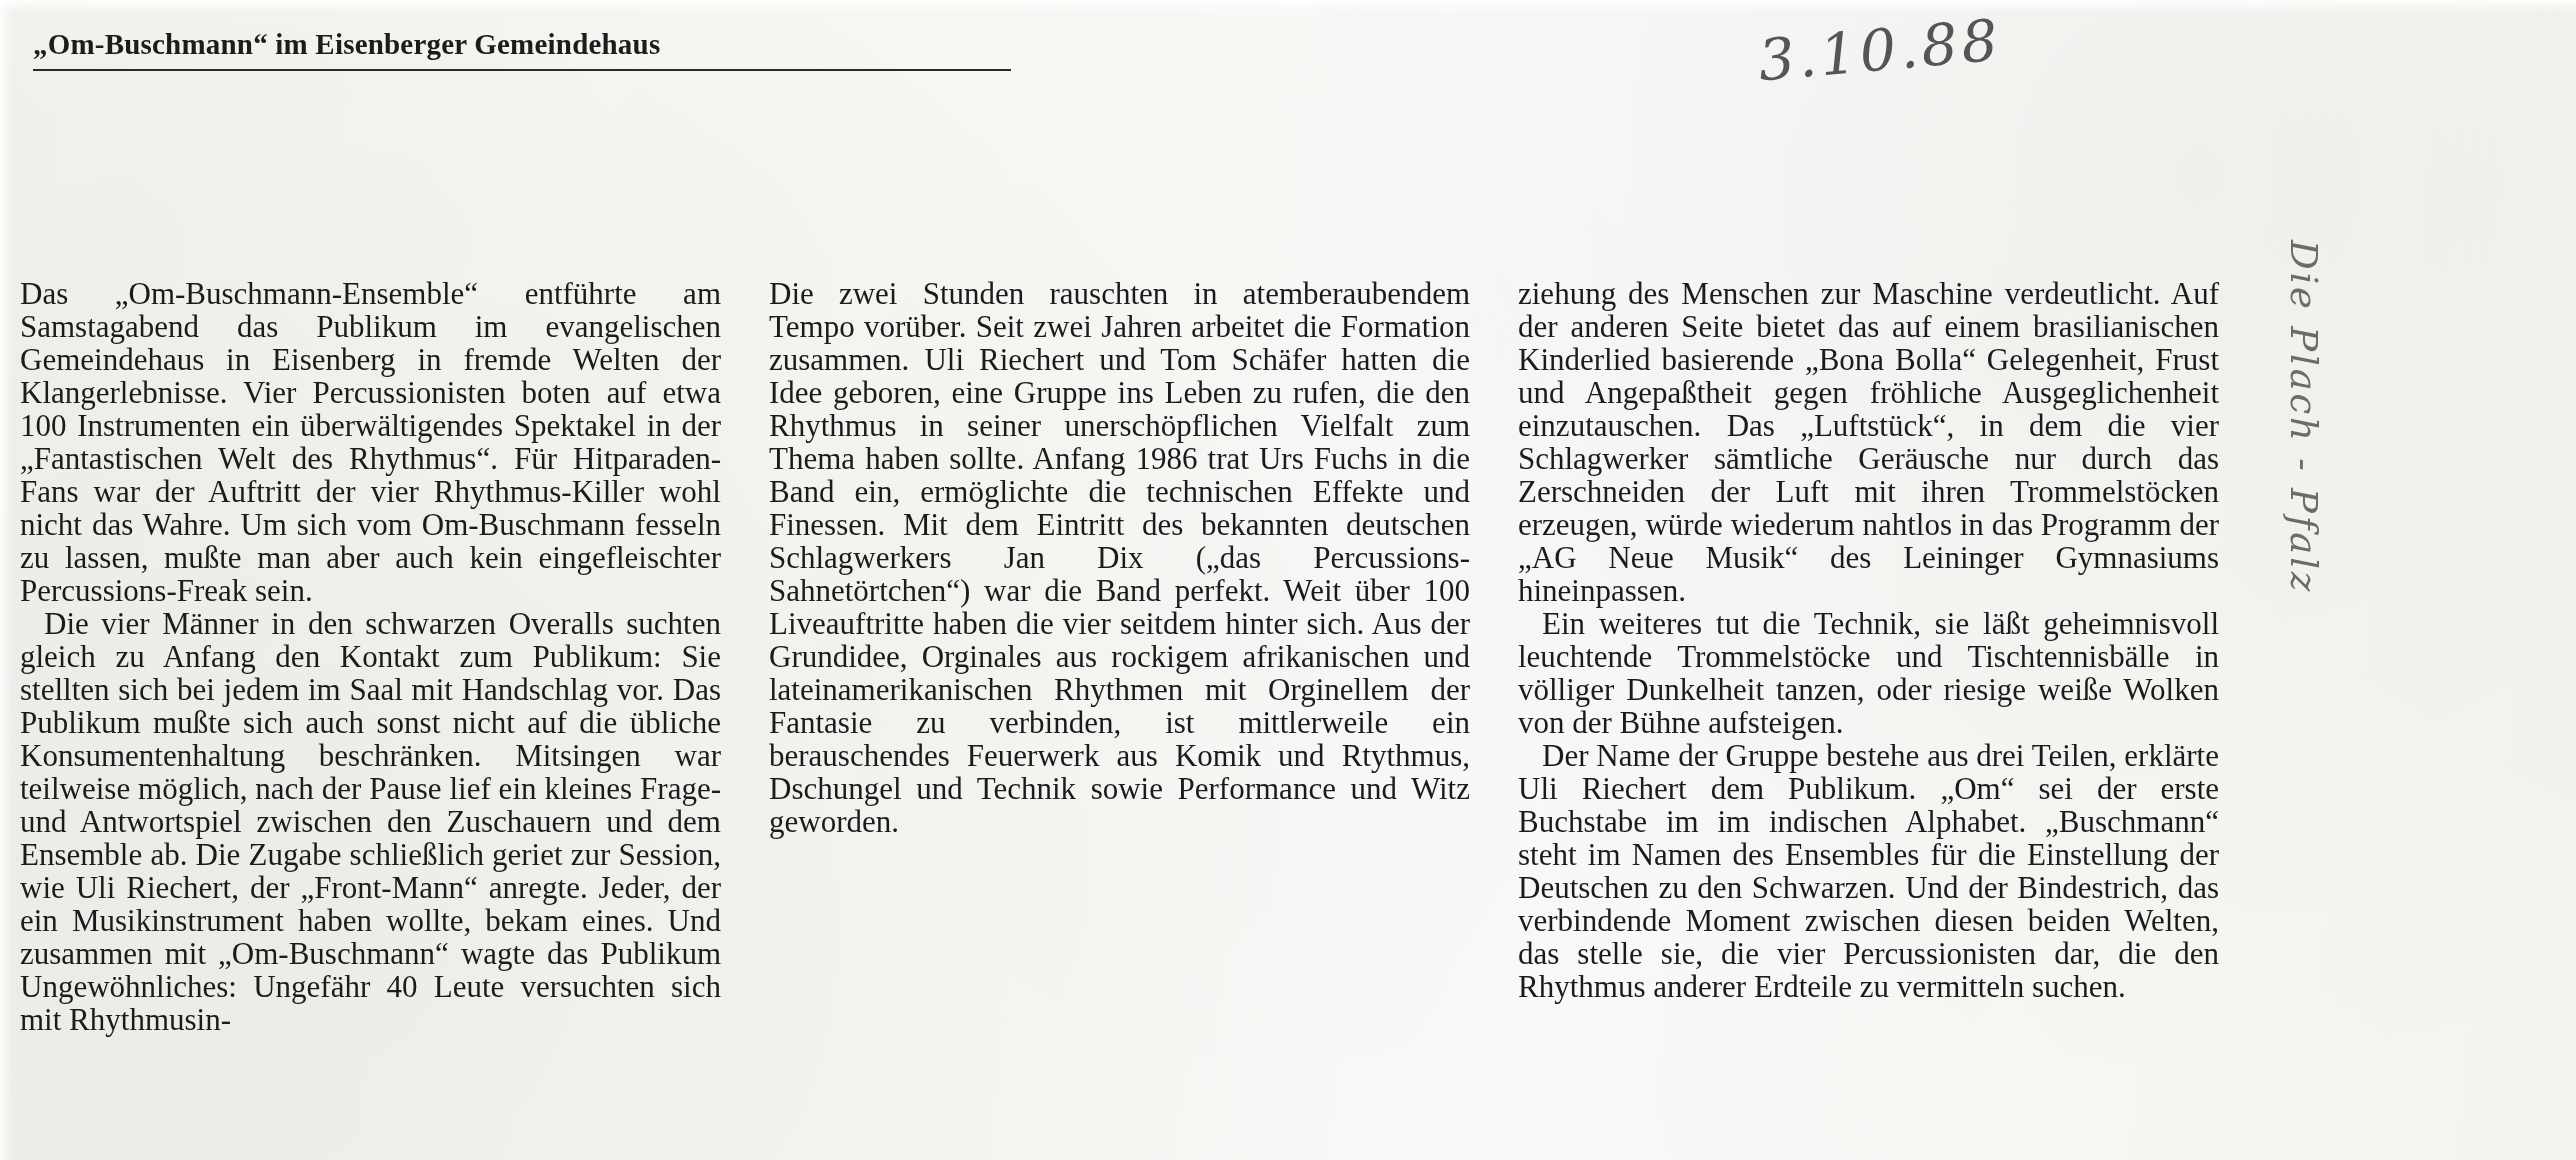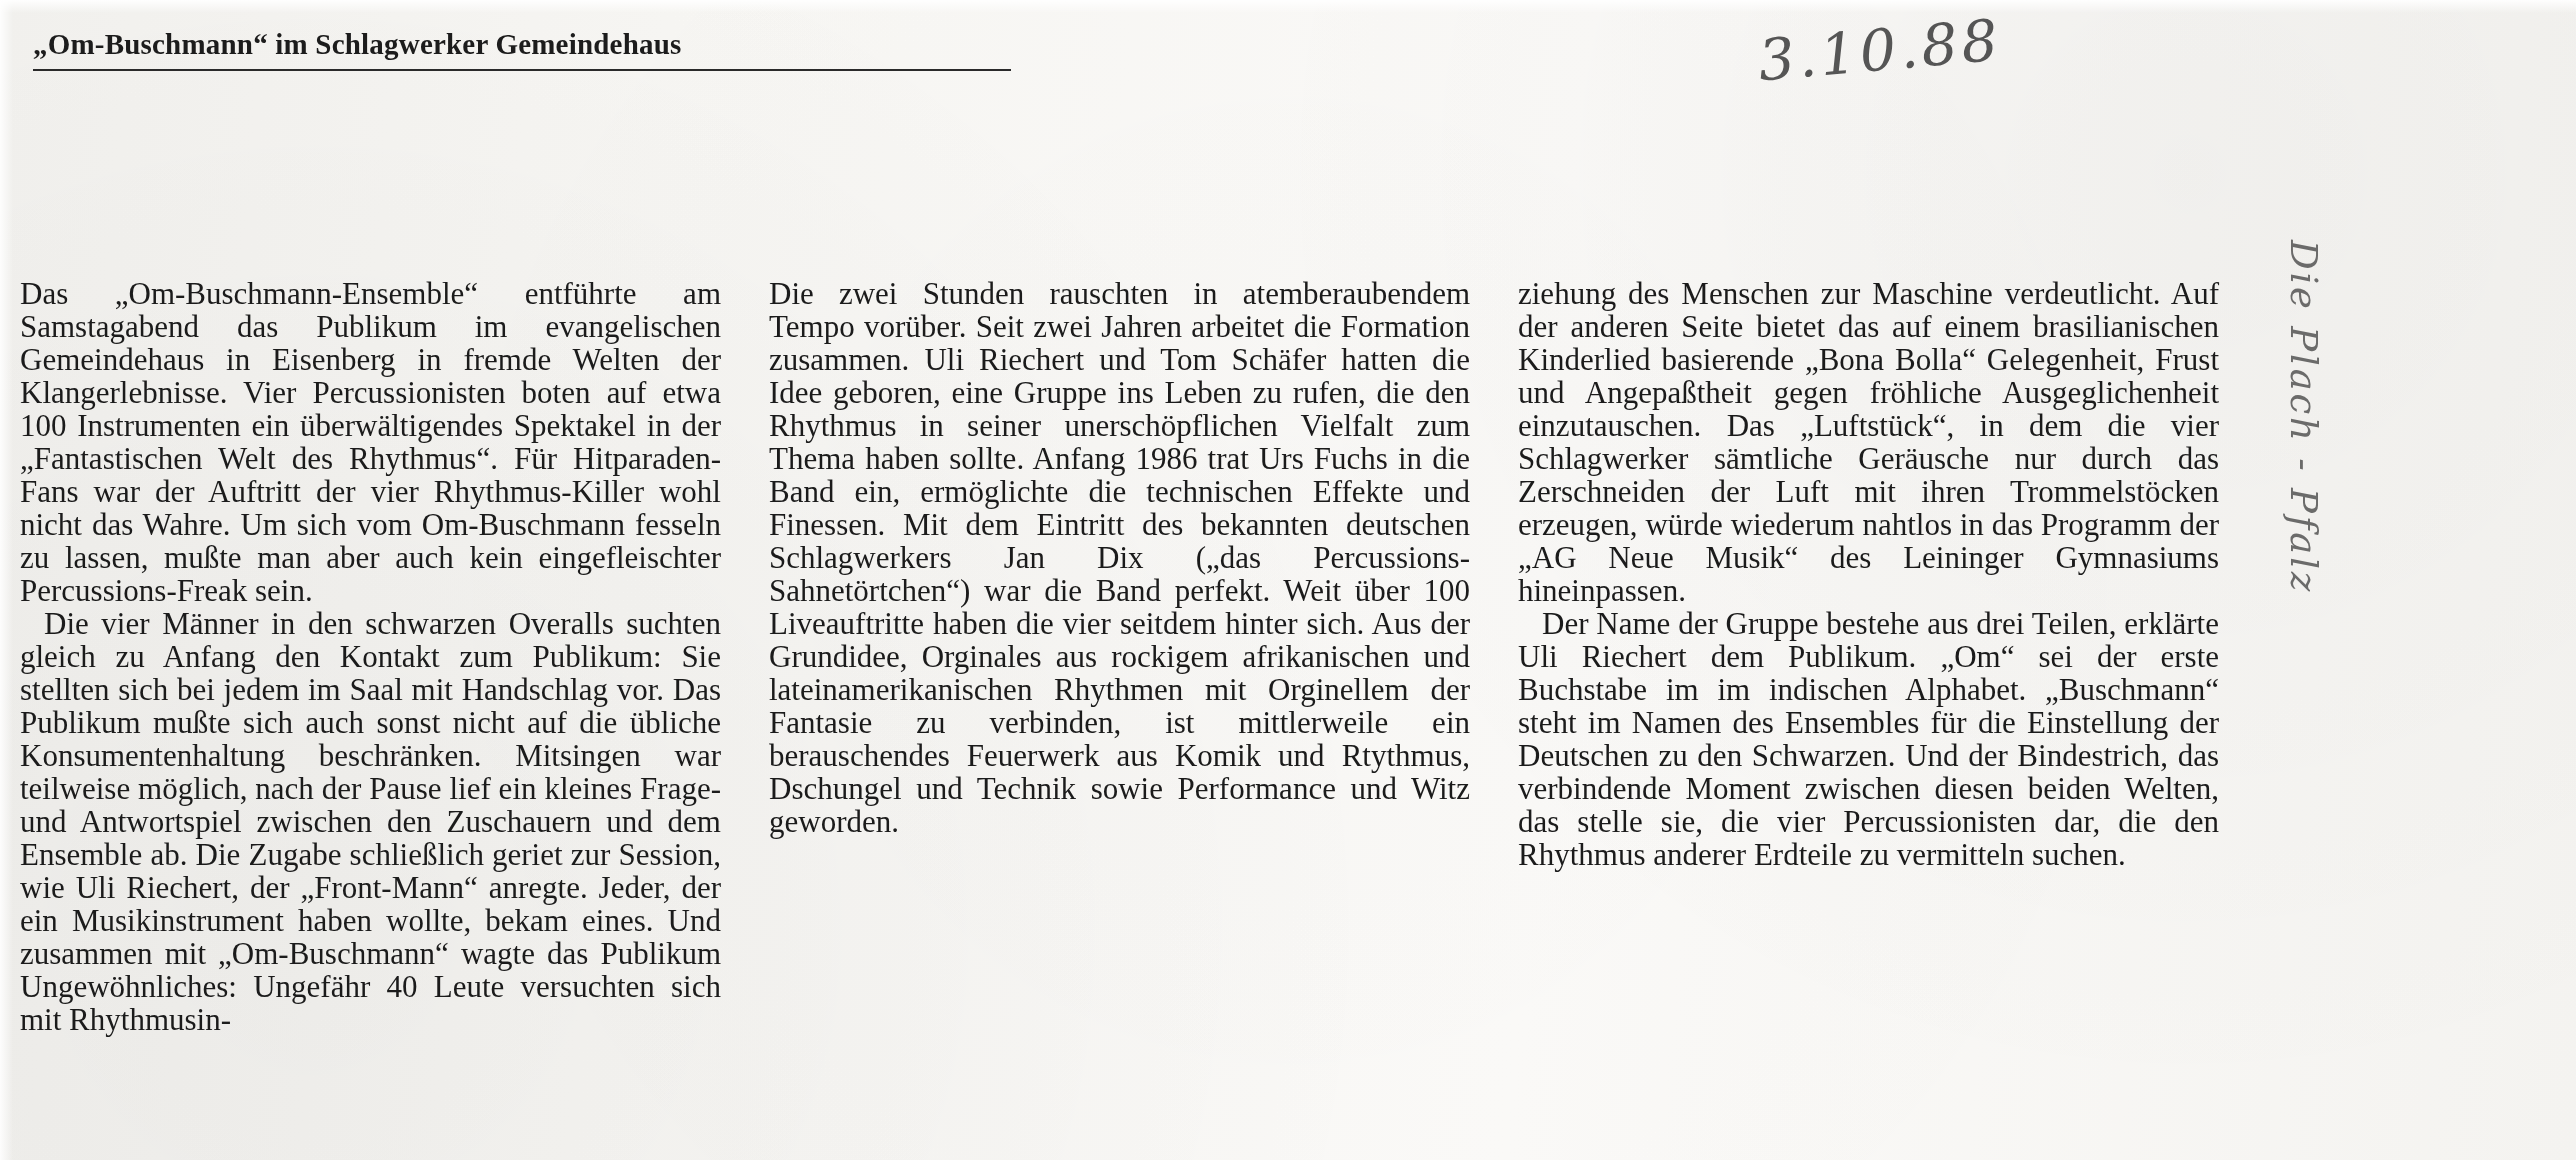--- a/index.html
+++ b/index.html
@@ -139,40 +139,41 @@
     background: linear-gradient(180deg, rgba(255,255,255,0.95), rgba(255,255,255,0));
     pointer-events: none;
   }
 </style>
 </head>
 <body>
 
 <div class="page">
   <div class="scan-noise"></div>
 
-  <div class="kicker">„Om-Buschmann“ im Schlagwerker Gemeindehaus</div>
+  <div class="kicker">„Om-Buschmann“ im Eisenberger Gemeindehaus</div>
 
   <div class="handdate">3.10.88</div>
 
   <div class="handmargin">Die Plach - Pfalz</div>
 
 
   <div class="columns">
 
     <div class="col">
       <p>Das „Om-Buschmann-Ensemble“ entführte am Samstagabend das Publikum im evangelischen Gemeindehaus in Eisenberg in fremde Welten der Klangerlebnisse. Vier Percussionisten boten auf etwa 100 Instrumenten ein überwältigendes Spektakel in der „Fantastischen Welt des Rhythmus“. Für Hitparaden-Fans war der Auftritt der vier Rhythmus-Killer wohl nicht das Wahre. Um sich vom Om-Buschmann fesseln zu lassen, mußte man aber auch kein eingefleischter Percussions-Freak sein.</p>
       <p>Die vier Männer in den schwarzen Overalls suchten gleich zu Anfang den Kontakt zum Publikum: Sie stellten sich bei jedem im Saal mit Handschlag vor. Das Publikum mußte sich auch sonst nicht auf die übliche Konsumentenhaltung beschränken. Mitsingen war teilweise möglich, nach der Pause lief ein kleines Frage- und Antwortspiel zwischen den Zuschauern und dem Ensemble ab. Die Zugabe schließlich geriet zur Session, wie Uli Riechert, der „Front-Mann“ anregte. Jeder, der ein Musikinstrument haben wollte, bekam eines. Und zusammen mit „Om-Buschmann“ wagte das Publikum Ungewöhnliches: Ungefähr 40 Leute versuchten sich mit Rhythmusin-</p>
     </div>
 
     <div class="col">
       <p>Die zwei Stunden rauschten in atemberaubendem Tempo vorüber. Seit zwei Jahren arbeitet die Formation zusammen. Uli Riechert und Tom Schäfer hatten die Idee geboren, eine Gruppe ins Leben zu rufen, die den Rhythmus in seiner unerschöpflichen Vielfalt zum Thema haben sollte. Anfang 1986 trat Urs Fuchs in die Band ein, ermöglichte die technischen Effekte und Finessen. Mit dem Eintritt des bekannten deutschen Schlagwerkers Jan Dix („das Percussions-Sahnetörtchen“) war die Band perfekt. Weit über 100 Liveauftritte haben die vier seitdem hinter sich. Aus der Grundidee, Orginales aus rockigem afrikanischen und lateinamerikanischen Rhythmen mit Orginellem der Fantasie zu verbinden, ist mittlerweile ein berauschendes Feuerwerk aus Komik und Rtythmus, Dschungel und Technik sowie Performance und Witz geworden.</p>
     </div>
 
     <div class="col">
       <p>ziehung des Menschen zur Maschine verdeutlicht. Auf der anderen Seite bietet das auf einem brasilianischen Kinderlied basierende „Bona Bolla“ Gelegenheit, Frust und Angepaßtheit gegen fröhliche Ausgeglichenheit einzutauschen. Das „Luftstück“, in dem die vier Schlagwerker sämtliche Geräusche nur durch das Zerschneiden der Luft mit ihren Trommelstöcken erzeugen, würde wiederum nahtlos in das Programm der „AG Neue Musik“ des Leininger Gymnasiums hineinpassen.</p>
+      <p>Ein weiteres tut die Technik, sie läßt geheimnisvoll leuchtende Trommelstöcke und Tischtennisbälle in völliger Dunkelheit tanzen, oder riesige weiße Wolken von der Bühne aufsteigen.</p>
       <p>Der Name der Gruppe bestehe aus drei Teilen, erklärte Uli Riechert dem Publikum. „Om“ sei der erste Buchstabe im im indischen Alphabet. „Buschmann“ steht im Namen des Ensembles für die Einstellung der Deutschen zu den Schwarzen. Und der Bindestrich, das verbindende Moment zwischen diesen beiden Welten, das stelle sie, die vier Percussionisten dar, die den Rhythmus anderer Erdteile zu vermitteln suchen.</p>
     </div>
 
   </div>
 
   <div class="edge-left"></div>
   <div class="edge-top"></div>
 </div>
 
 

